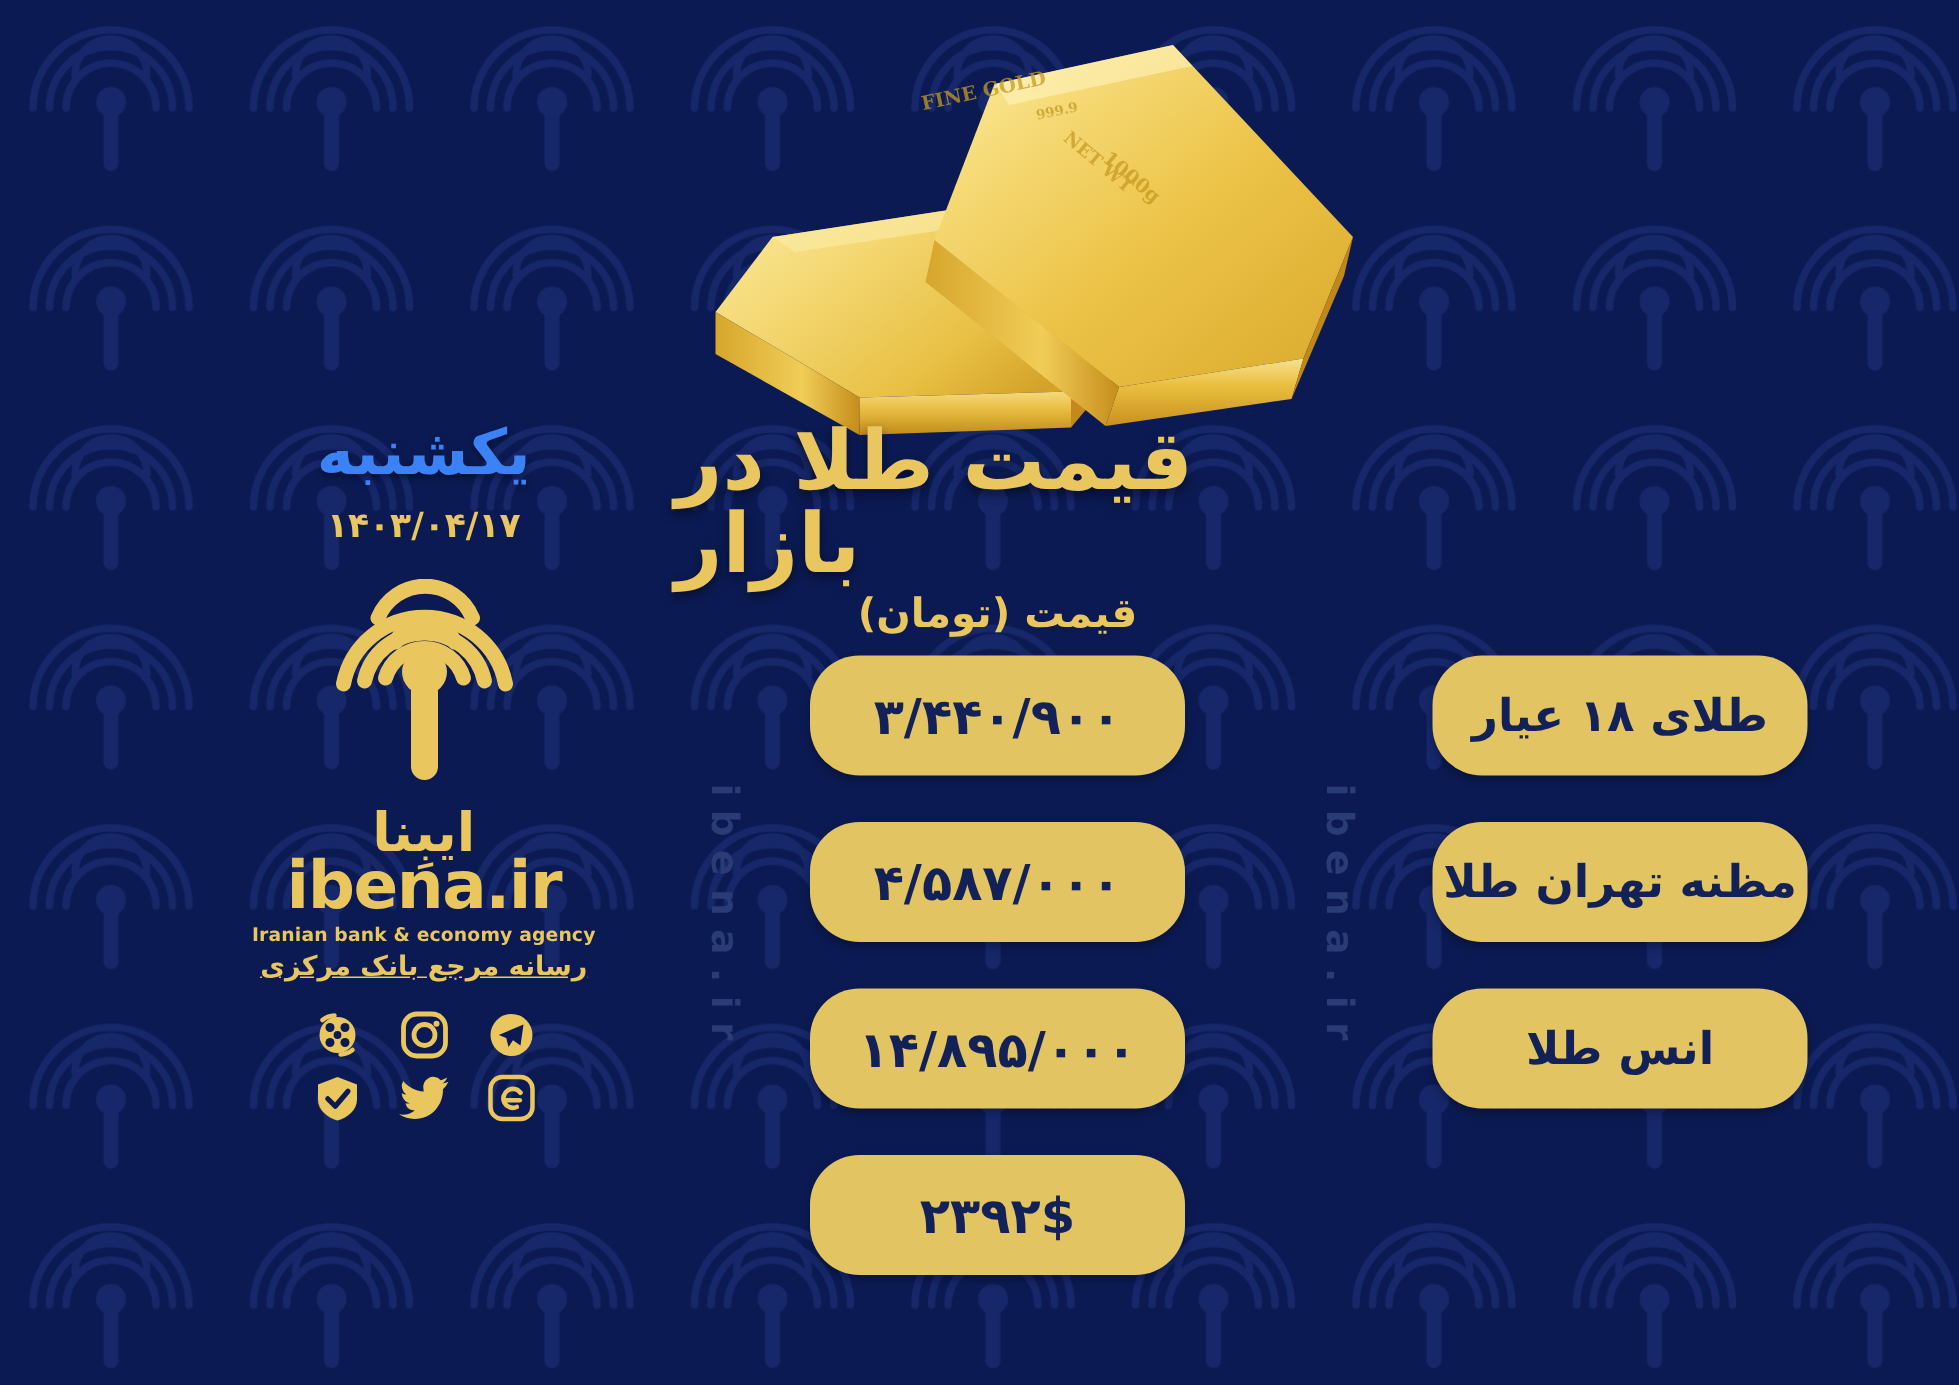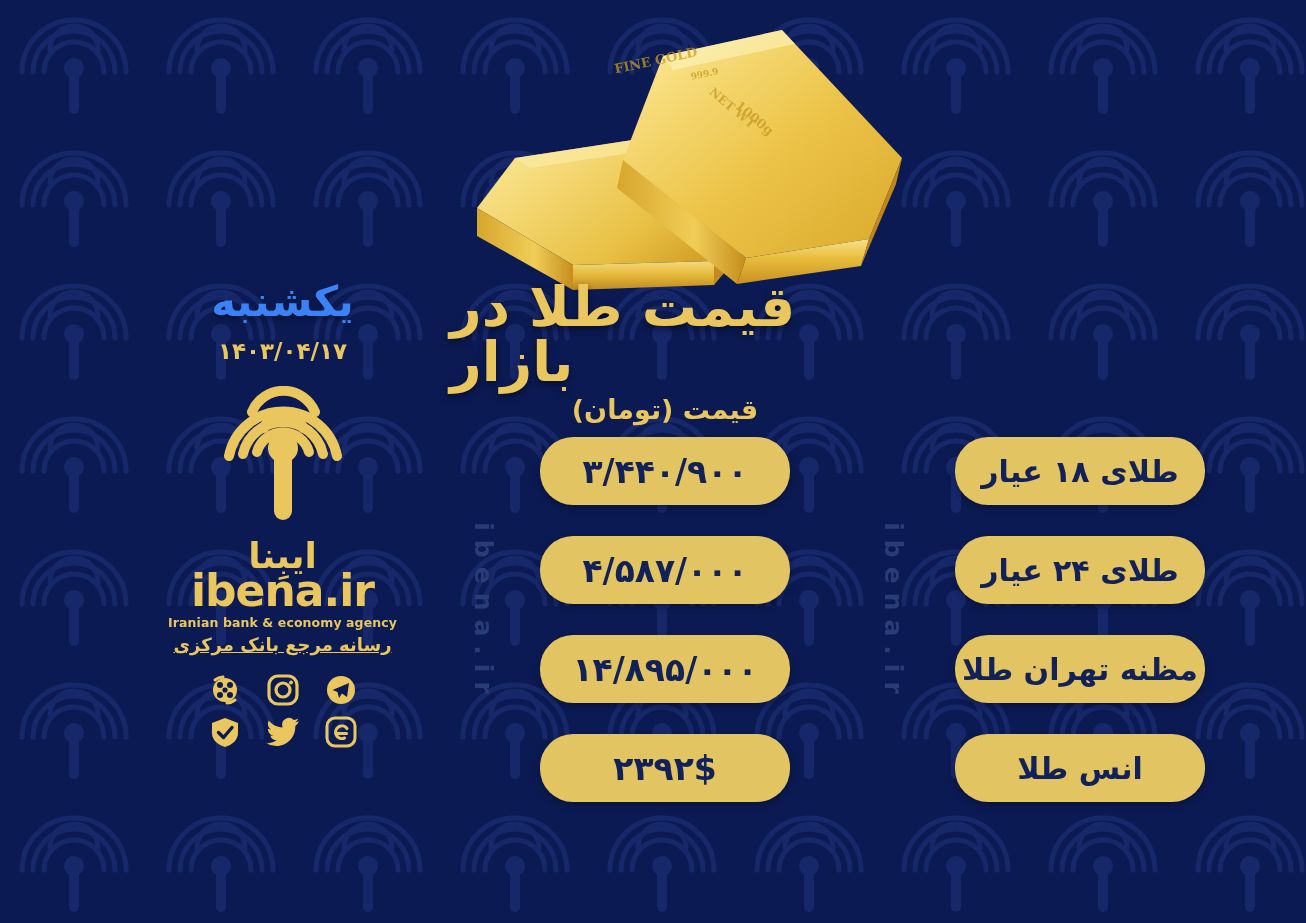--- a/index.html
+++ b/index.html
@@ -183,21 +183,21 @@
     width: 250px;
   }
   .col-labels {
     position: absolute;
     left: 955px;
     top: 437px;
     width: 250px;
   }
 
   .pill {
-    height: 68px;
+    height: 80px;
     margin-bottom: 31px;
     border-radius: 33px;
     background: #e3c463;
     color: #122258;
     display: flex;
     align-items: center;
     justify-content: center;
     font-weight: bold;
     box-shadow: 0 3px 6px rgba(0,0,0,.28);
     cursor: pointer;
@@ -385,18 +385,17 @@
 
   <div class="col-prices">
     <div class="pill pill-price">۳/۴۴۰/۹۰۰</div>
     <div class="pill pill-price">۴/۵۸۷/۰۰۰</div>
     <div class="pill pill-price">۱۴/۸۹۵/۰۰۰</div>
     <div class="pill pill-price">۲۳۹۲$</div>
   </div>
 
   <div class="col-labels">
     <div class="pill pill-label">طلای ۱۸ عیار</div>
-    <div class="pill pill-label">طلای ۲۴ عیار</div>
     <div class="pill pill-label">مظنه تهران طلا</div>
     <div class="pill pill-label">انس طلا</div>
   </div>
 
 </div>
 
 </body></html>

